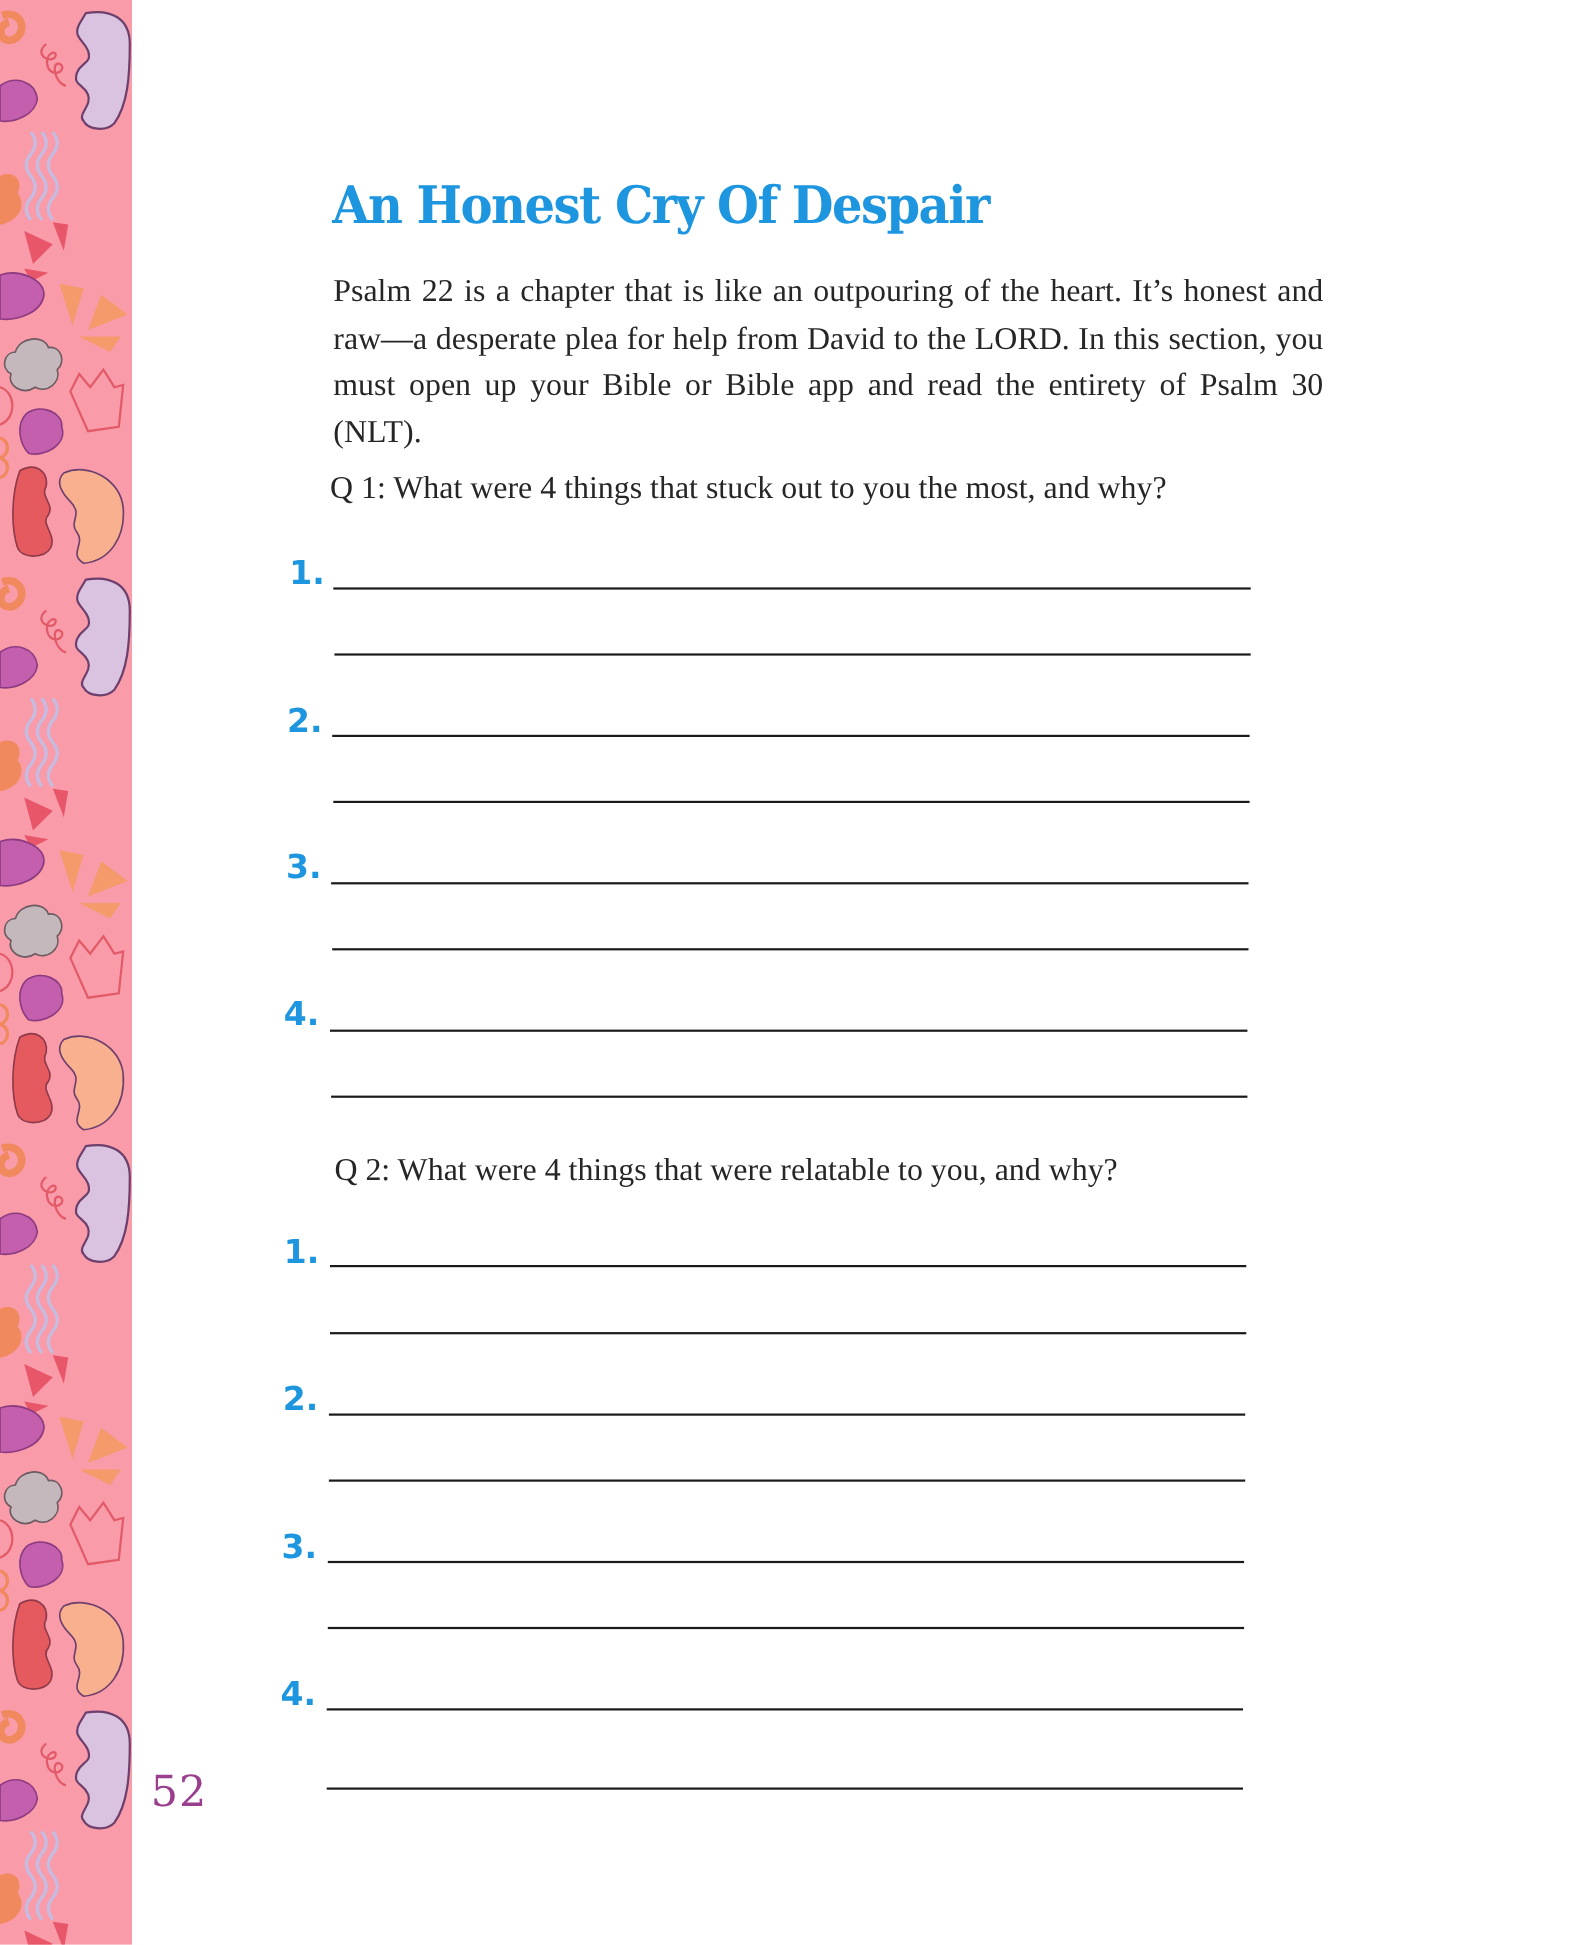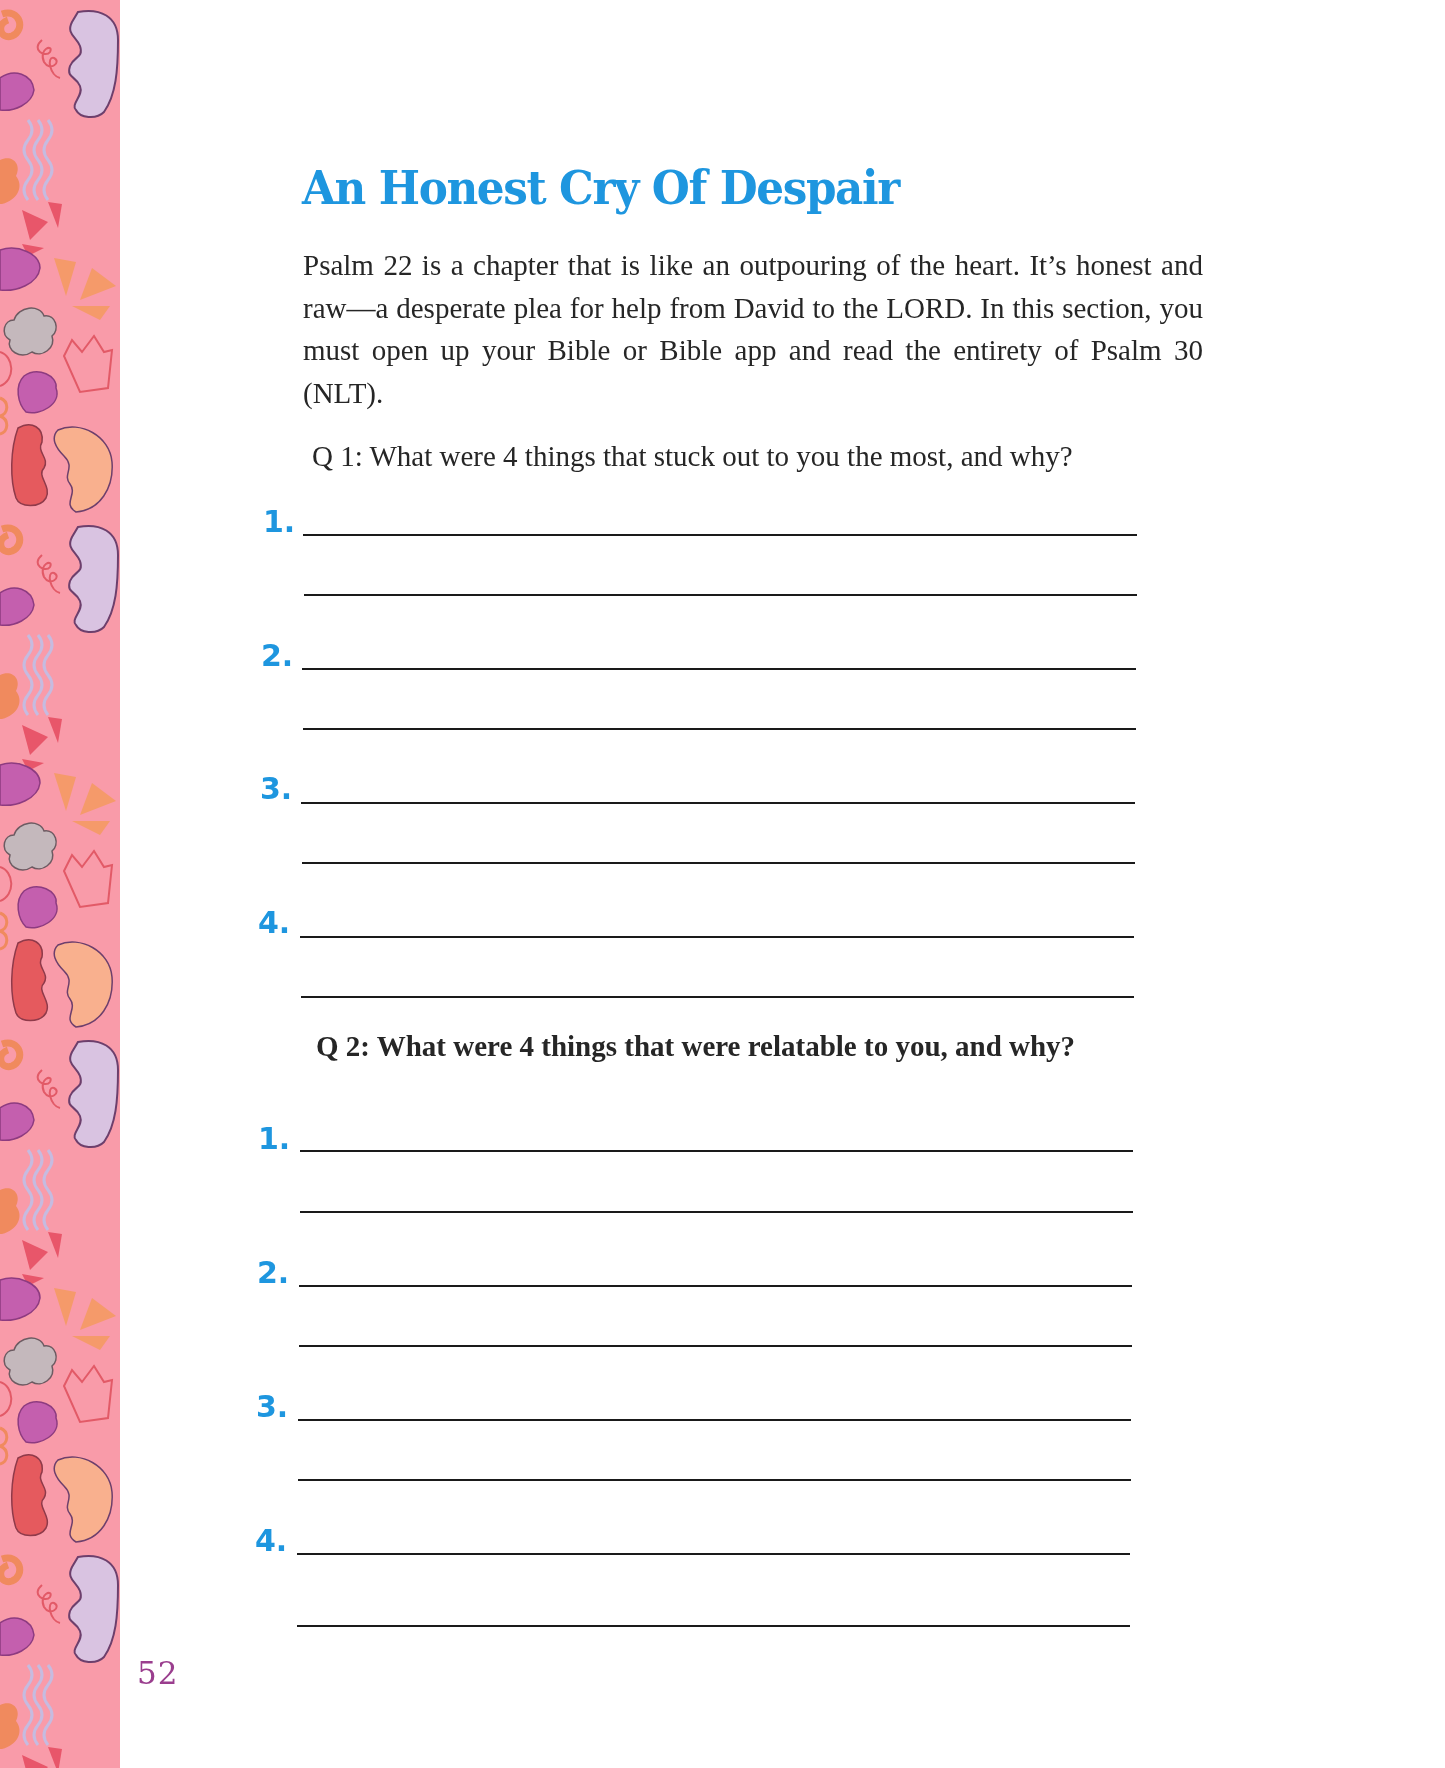--- a/index.html
+++ b/index.html
@@ -8,43 +8,43 @@
     background: #ffffff;
     font-family: "DejaVu Serif", "Liberation Serif", serif;
     color: #262626;
   }
   .strip {
     position: absolute; left: 0; top: 0; width: 120px; height: 1768px;
     background: #f99ba9; overflow: hidden;
   }
   .strip svg { position: absolute; left: 0; }
   .page-number {
-    position: absolute; left: 137px; top: 1655px;
-    font-family: "DejaVu Serif", serif; font-size: 31px; color: #9a3e8e;
+    position: absolute; left: 137px; top: 1607px;
+    font-family: "DejaVu Serif", serif; font-size: 39px; color: #9a3e8e;
     letter-spacing: 1px;
   }
   .title {
     position: absolute; left: 302px; top: 160px; margin: 0;
     font-family: "DejaVu Serif", serif; font-weight: bold;
     font-size: 47px; color: #1e96df; letter-spacing: -1.5px;
     transform: scaleX(0.93); transform-origin: left center;
     white-space: nowrap;
   }
   .intro {
     position: absolute; left: 303px; top: 244px; width: 900px; margin: 0;
     font-family: "Liberation Serif", serif; font-size: 29px; line-height: 42.5px;
     text-align: justify; text-align-last: left; color: #262626;
   }
   .question {
-    position: absolute; margin: 12px;
+    position: absolute; margin: 0;
     font-family: "Liberation Serif", serif; font-size: 29px; color: #262626;
     white-space: nowrap;
   }
   .q1 { left: 300px; top: 428px; }
-  .q2 { left: 304px; top: 1018px; font-weight: bold; }
+  .q2 { left: 304px; top: 1048px; }
   .item-num {
     position: absolute; font-family: "DejaVu Sans", sans-serif; font-weight: bold;
     font-size: 30px; color: #1e96df; line-height: 1;
   }
   .answer-line {
     position: absolute; height: 2px; background: #1a1a1a;
   }
 </style>
 </head>
 <body>

